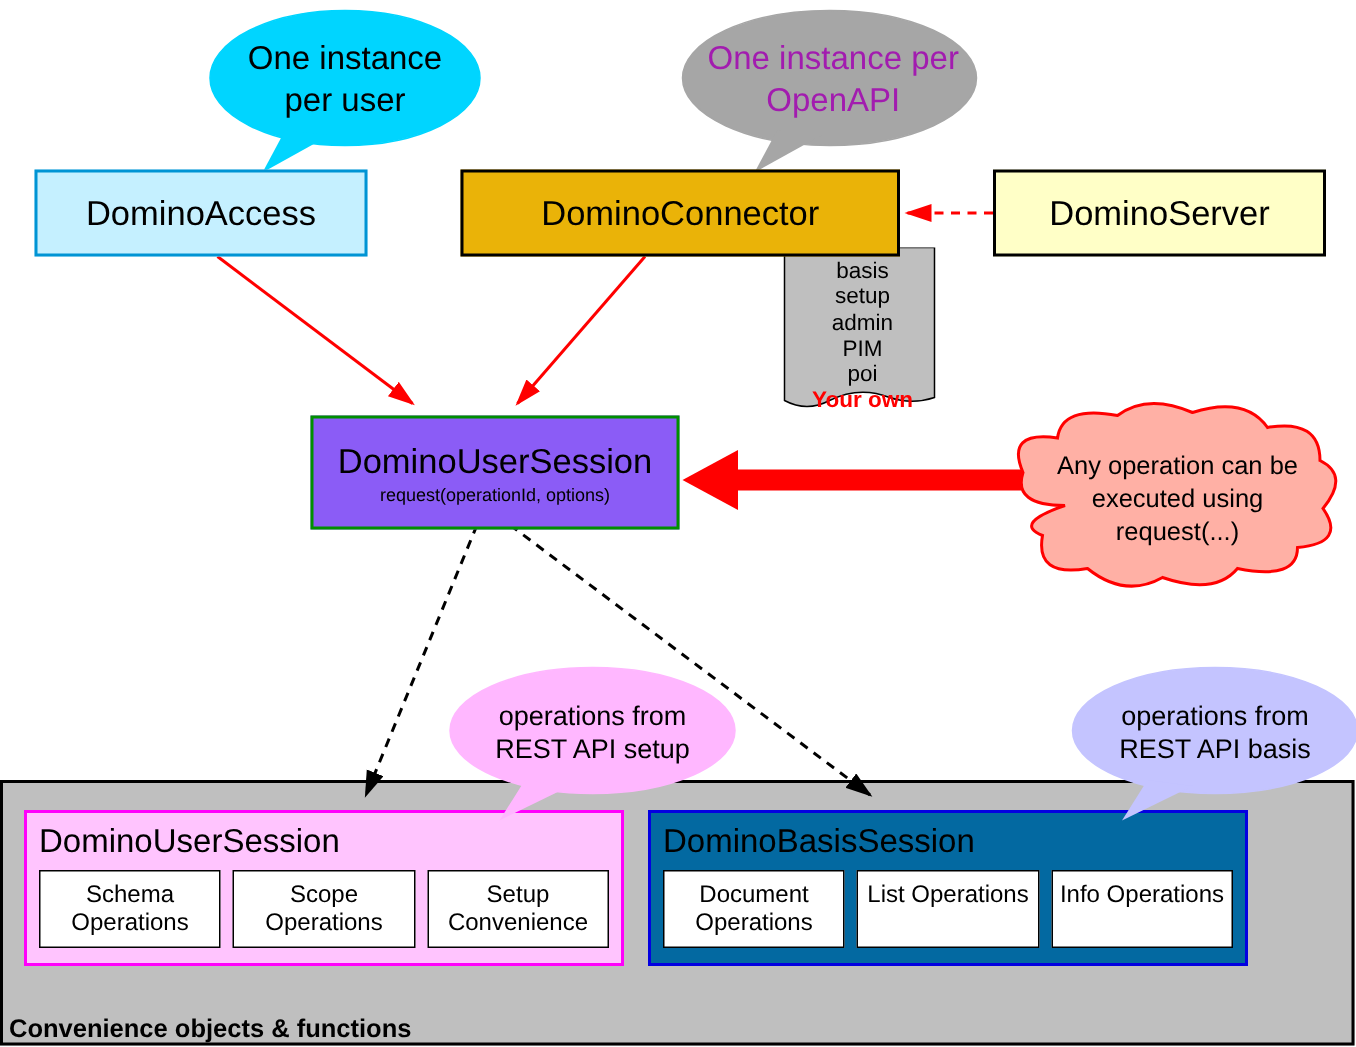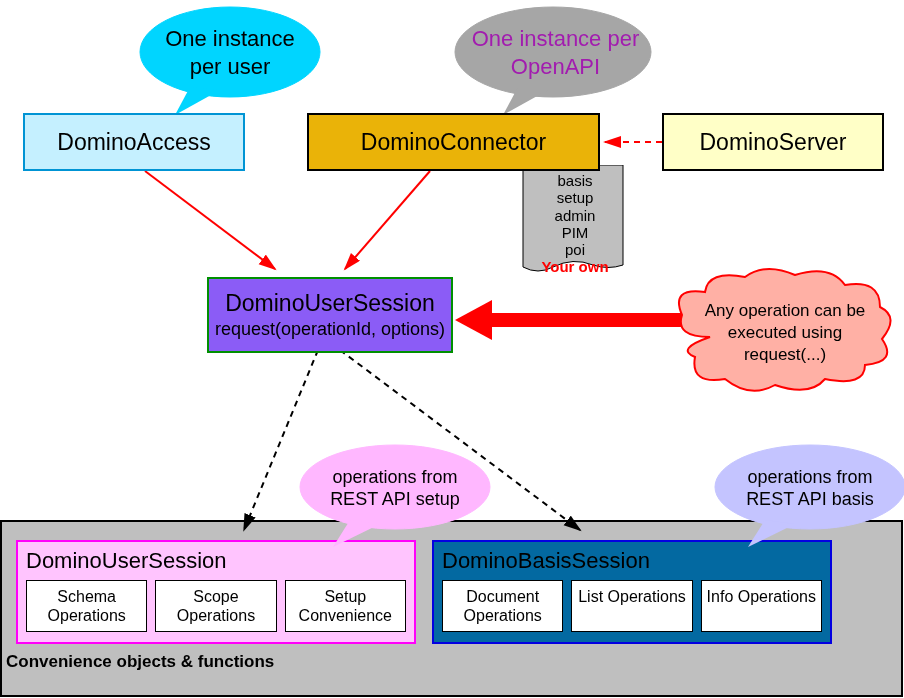--- a/index.html
+++ b/index.html
@@ -75,21 +75,21 @@
   <div>basis</div>
   <div>setup</div>
   <div>admin</div>
   <div>PIM</div>
   <div>poi</div>
   <div style="color:#ff0000;font-weight:bold">Your own</div>
 </div>
 
 <div class="box" style="left:207px;top:277px;width:246px;height:76px;background:#8b5cf6;border-color:#008f00;z-index:2">
   <span style="font-size:23px">DominoUserSession</span>
-  <span style="font-size:18px;margin-top:2px">request(operationId, options)</span>
+  <span style="font-size:12px;margin-top:2px">request(operationId, options)</span>
 </div>
 
 <svg width="230" height="140" style="left:670px;top:267px;z-index:2">
   <path d="M40,70 Q5,70 12,48 Q0,20 35,25 Q38,3 75,10 Q95,-5 125,8 Q160,-3 175,18 Q210,12 210,40 Q230,50 212,72 Q228,95 195,98 Q195,120 155,112 Q140,130 105,118 Q80,132 55,112 Q20,118 25,90 Q5,82 40,70 Z" fill="#ffb0a5" stroke="#ff0000" stroke-width="2"></path>
 </svg>
 <div class="cloud-text" style="left:700px;top:300px;width:170px">Any operation can be executed using request(...)</div>
 
 <div class="convenience-area" style="left:0px;top:520px;width:903px;height:177px;z-index:0"></div>
 
 <svg width="200" height="110" style="left:295;top:442;z-index:4">
@@ -115,13 +115,13 @@
 
 <div class="session-box" style="left:432px;top:540px;width:400px;background:#0369a1;border-color:#0300e1;z-index:3">
   <div class="session-title">DominoBasisSession</div>
   <div class="op-row">
     <div class="op"><span>Document Operations</span></div>
     <div class="op"><span>List Operations</span></div>
     <div class="op"><span>Info Operations</span></div>
   </div>
 </div>
 
-<div class="bottom-label" style="left:6px;top:652px;z-index:3">Convenience objects &amp; functions</div>
+<div class="bottom-label" style="left:6px;top:676px;z-index:3">Convenience objects &amp; functions</div>
 
 </body></html>

